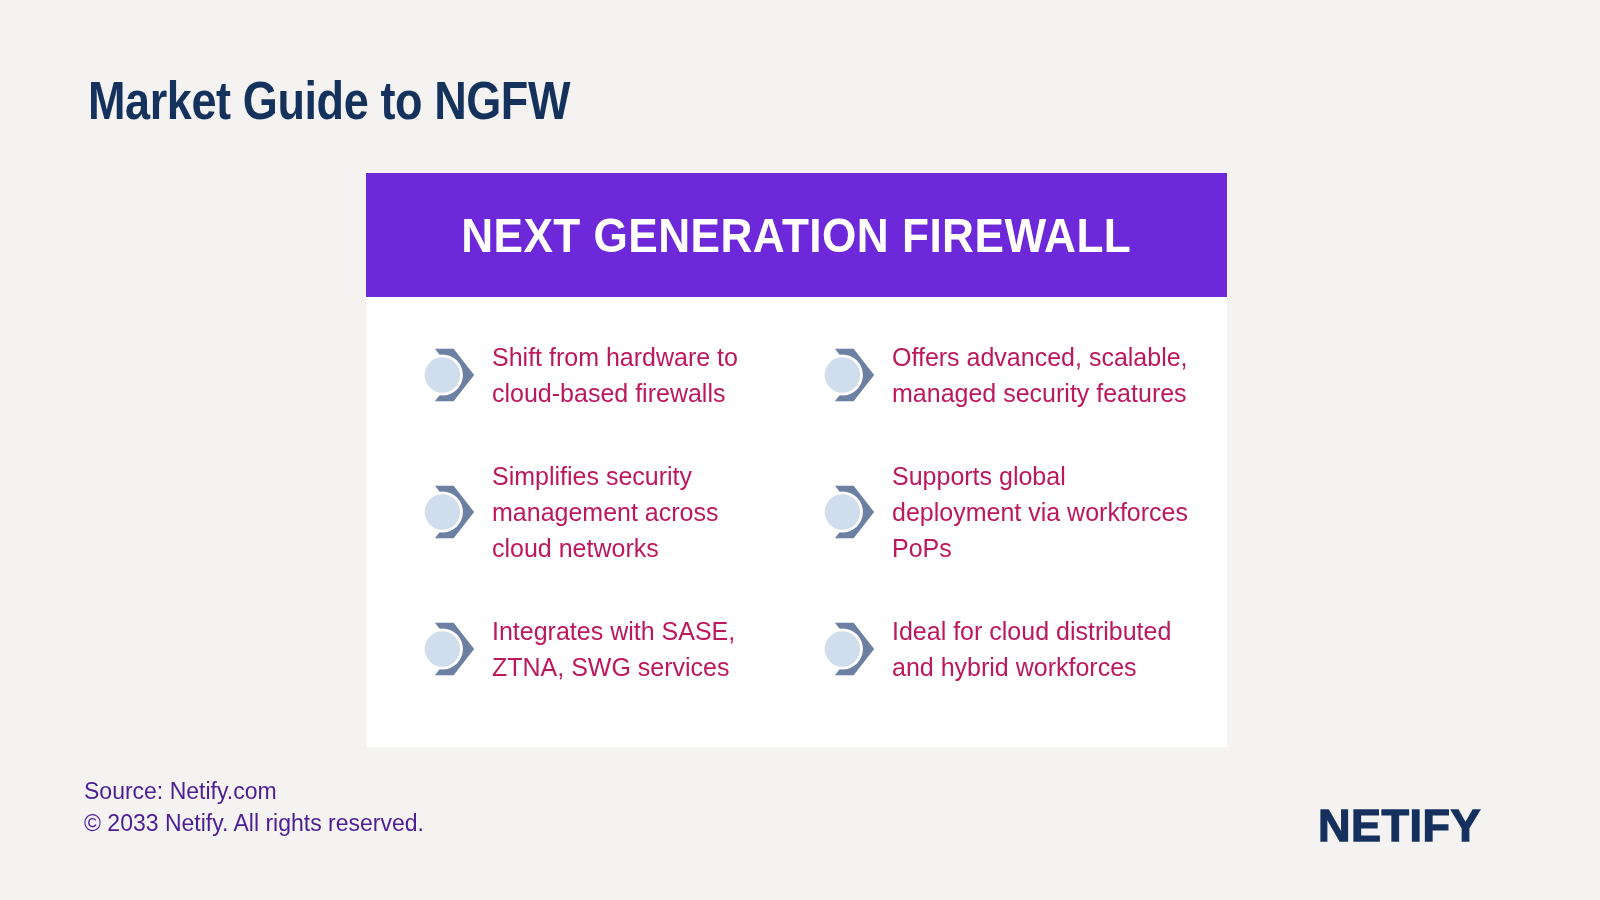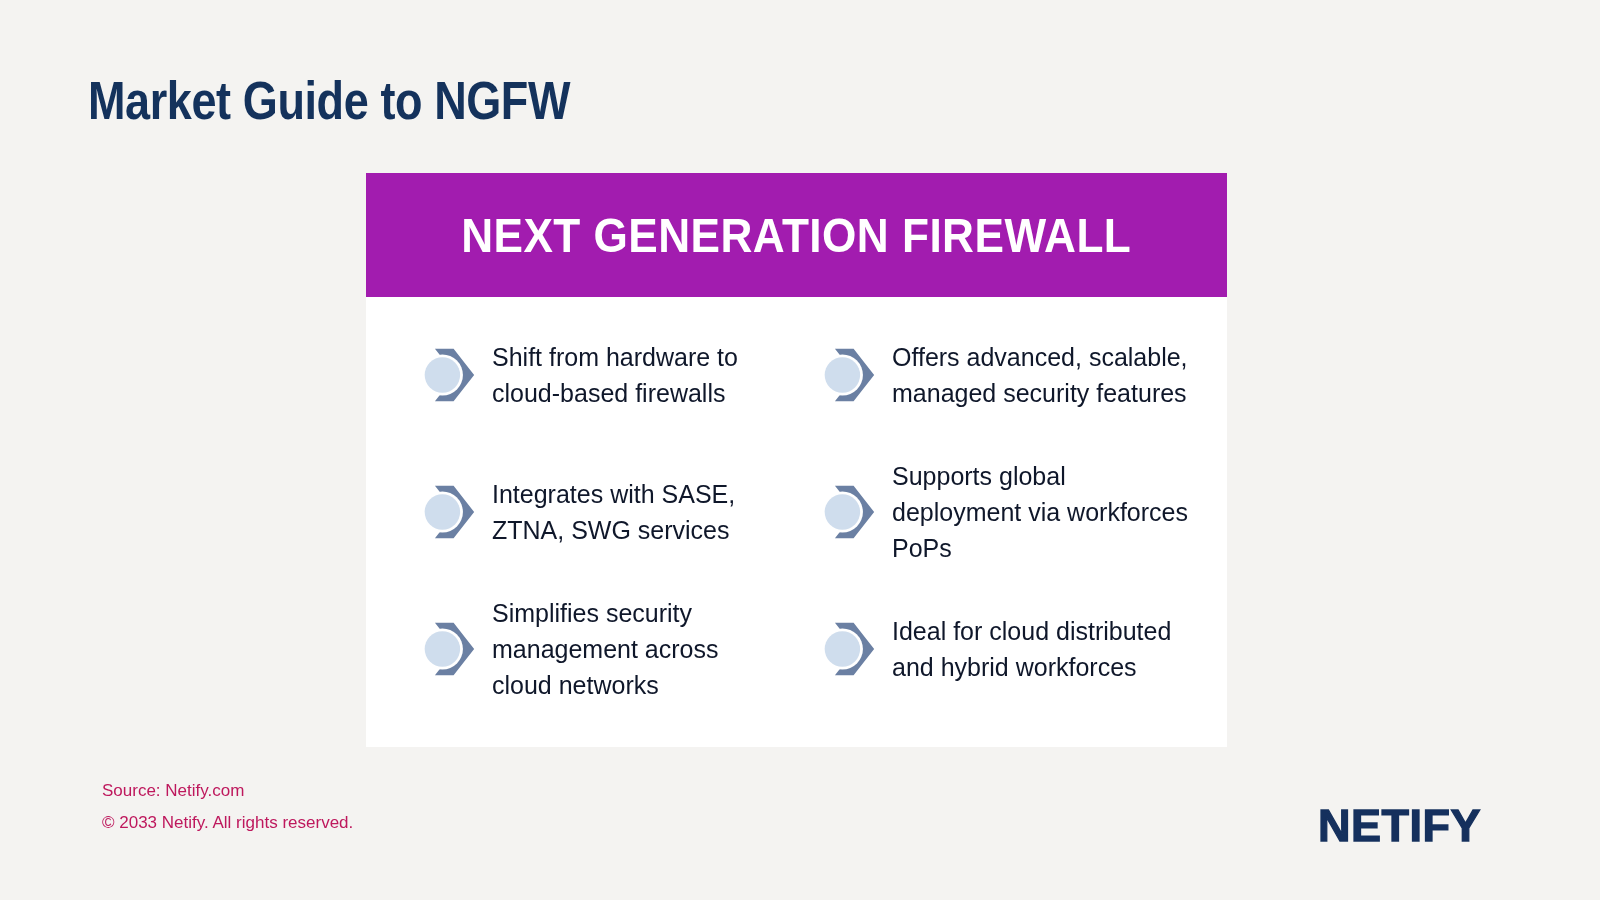--- a/index.html
+++ b/index.html
@@ -31,21 +31,21 @@
   .info-card {
     position: absolute;
     left: 366px;
     top: 173px;
     width: 861px;
     height: 574px;
     background: #ffffff;
   }
   .card-header {
     height: 124px;
-    background: #a21caf;
+    background: #6d28d9;
     display: flex;
     align-items: center;
     justify-content: center;
   }
   .card-header-label {
     color: #ffffff;
     font-size: 48px;
     font-weight: 700;
     letter-spacing: 0.5px;
     transform: scaleX(0.92);
@@ -66,31 +66,31 @@
   .bullet-col.right { flex: 1; }
   .bullet-item {
     display: flex;
     align-items: center;
     gap: 16px;
   }
   .bullet-icon { flex: 0 0 56px; width: 56px; height: 56px; }
   .bullet-text {
     font-size: 25px;
     line-height: 36px;
-    color: #0f172a;
+    color: #be185d;
   }
   .bullet-col.left .bullet-text { width: 274px; }
   .bullet-col.right .bullet-text { width: 306px; }
   .footer-source {
     position: absolute;
-    left: 102px;
+    left: 84px;
     top: 775px;
-    font-size: 17px;
+    font-size: 23px;
     line-height: 32px;
-    color: #be185d;
+    color: #4c1d95;
   }
   .brand-logo {
     position: absolute;
     left: 1318px;
     top: 800px;
     font-size: 45px;
     font-weight: 800;
     color: #15305d;
     letter-spacing: 0.5px;
     -webkit-text-stroke: 1.3px #15305d;
@@ -122,30 +122,30 @@
           </svg>
           <div class="bullet-text">Shift from hardware to cloud-based firewalls</div>
         </div>
 
         <div class="bullet-item">
           <svg class="bullet-icon" viewBox="0 0 60 60">
             <polygon points="16,2 36,2 58,30 36,58 16,58 38,30" fill="#6b80a3"></polygon>
             <circle cx="24" cy="30" r="22" fill="#ffffff"></circle>
             <circle cx="24" cy="30" r="19" fill="#cfdded"></circle>
           </svg>
-          <div class="bullet-text">Integrates with SASE, ZTNA, SWG services</div>
+          <div class="bullet-text">Simplifies security management across cloud networks</div>
         </div>
 
         <div class="bullet-item">
           <svg class="bullet-icon" viewBox="0 0 60 60">
             <polygon points="16,2 36,2 58,30 36,58 16,58 38,30" fill="#6b80a3"></polygon>
             <circle cx="24" cy="30" r="22" fill="#ffffff"></circle>
             <circle cx="24" cy="30" r="19" fill="#cfdded"></circle>
           </svg>
-          <div class="bullet-text">Simplifies security management across cloud networks</div>
+          <div class="bullet-text">Integrates with SASE, ZTNA, SWG services</div>
         </div>
 
       </div>
 
       <div class="bullet-col right">
 
         <div class="bullet-item">
           <svg class="bullet-icon" viewBox="0 0 60 60">
             <polygon points="16,2 36,2 58,30 36,58 16,58 38,30" fill="#6b80a3"></polygon>
             <circle cx="24" cy="30" r="22" fill="#ffffff"></circle>

